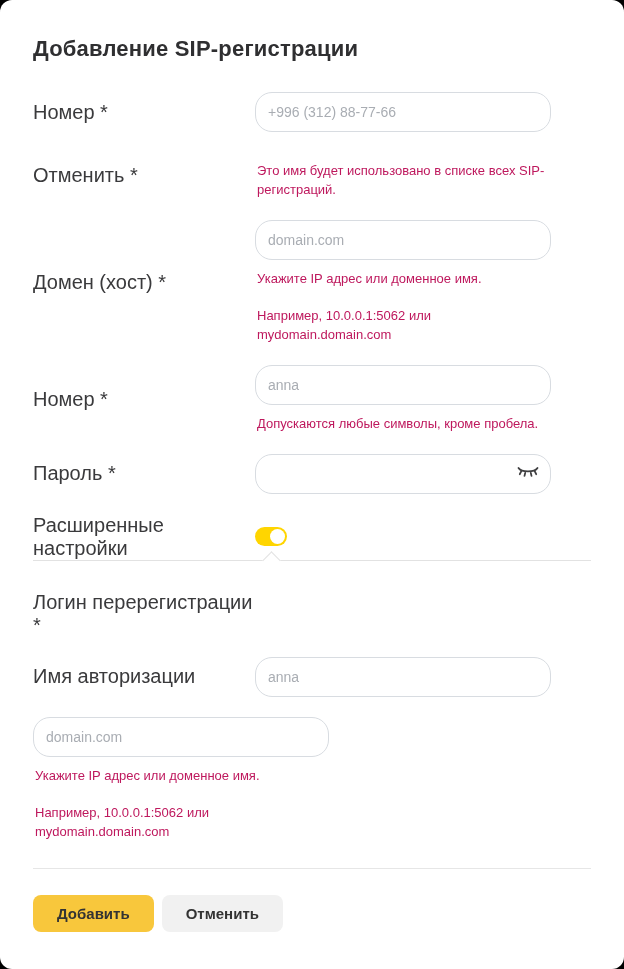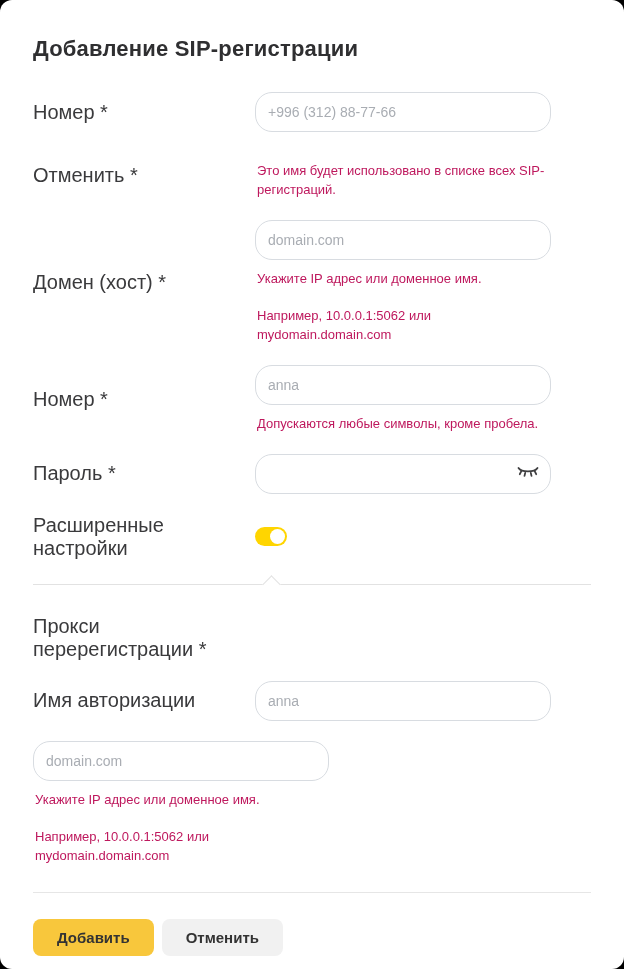--- a/index.html
+++ b/index.html
@@ -76,21 +76,20 @@
     display: flex;
     align-items: center;
     background: none;
     border: none;
     padding: 0;
     cursor: pointer;
   }
   .toggle-row {
     display: flex;
     align-items: center;
-    margin-bottom: 24px;
   }
   .toggle-row .field-label {
     min-height: 20px;
   }
   .toggle {
     width: 32px;
     height: 19px;
     border-radius: 10px;
     background: #ffd500;
     position: relative;
@@ -209,21 +208,21 @@
     <button class="toggle" type="button" role="switch" aria-checked="true">
       <span class="knob"></span>
     </button>
   </div>
 
   <div class="divider-notched">
     <span class="notch"></span>
   </div>
 
   <div class="form-row">
-    <div class="field-label">Прокси перерегистрации *</div>
+    <div class="field-label">Логин перерегистрации *</div>
   </div>
 
   <div class="form-row">
     <div class="field-label">Имя авторизации</div>
     <div class="field-control">
       <input class="text-input" type="text" placeholder="anna" style="">
     </div>
   </div>
 
   <div class="form-row">

